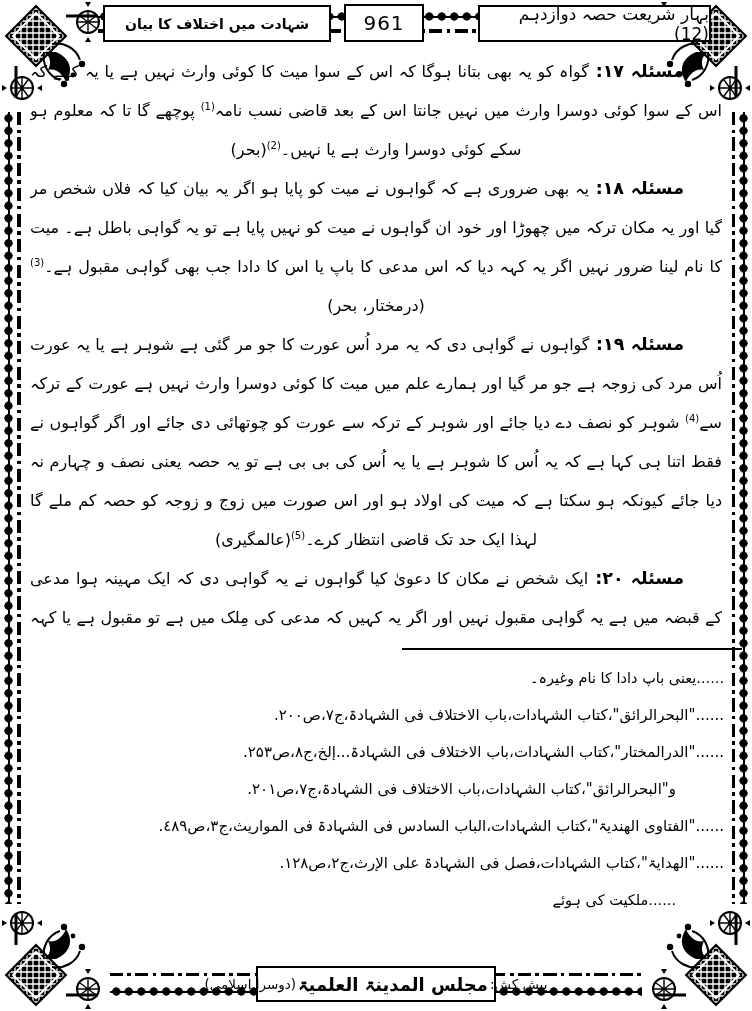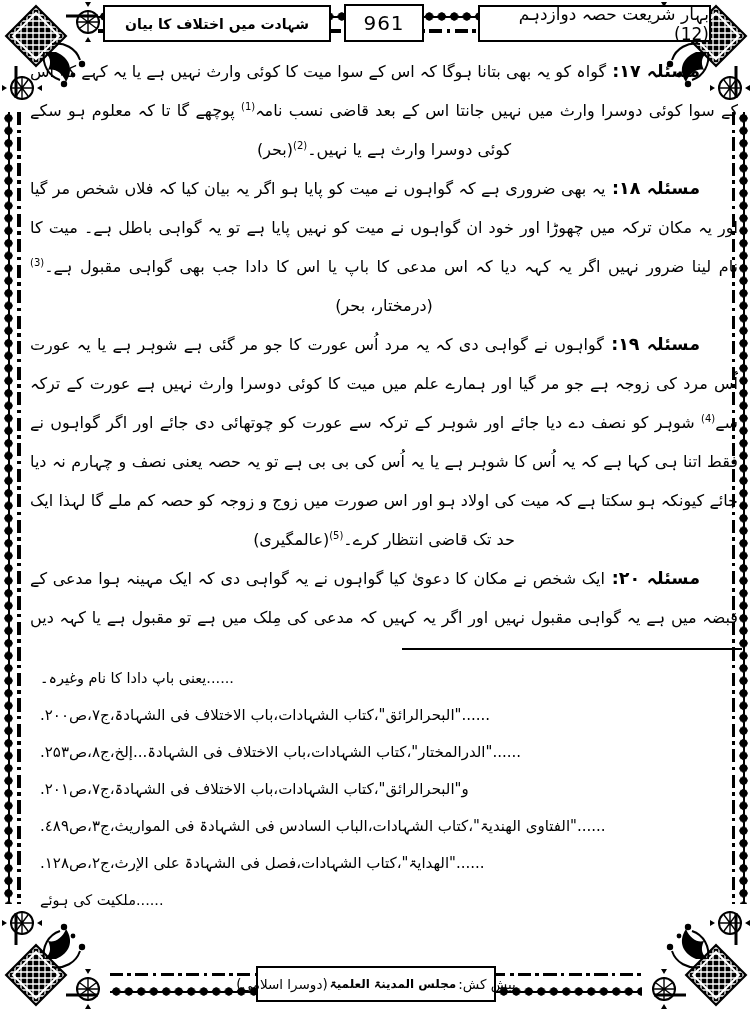--- a/index.html
+++ b/index.html
@@ -50,56 +50,56 @@
     position:absolute;z-index:2;
     background:#fff;border:2.5px solid #000;
     display:flex;align-items:center;justify-content:center;
     box-sizing:border-box;
   }
   .hdr-right{top:5px;left:478px;width:233px;height:37px;font-size:17px;font-weight:normal;}
   .hdr-center{top:4px;left:344px;width:80px;height:38px;font-size:20px;font-weight:normal;font-family:"DejaVu Sans",sans-serif;letter-spacing:1px;}
   .hdr-left{top:5px;left:103px;width:228px;height:37px;font-size:14px;font-weight:bold;}
   
   .body-text{
-    position:absolute;top:52px;left:30px;right:14px;height:594px;
+    position:absolute;top:52px;left:30px;right:30px;height:594px;
     overflow:hidden;direction:rtl;z-index:2;
   }
   .para{
     margin:0;padding:0;
     font-size:16px;line-height:39px;
     text-align:justify;text-align-last:center;
     text-indent:38px;
   }
   .masla{font-weight:bold;font-size:17.5px;}
   .ref{font-size:10px;vertical-align:super;line-height:0;}
   
   .fn-sep{
     position:absolute;top:648px;right:10px;width:340px;height:0;
     border-top:2px solid #000;z-index:2;
   }
   .footnotes{
     position:absolute;top:660px;left:40px;right:28px;height:300px;
-    direction:rtl;text-align:left;z-index:2;overflow:hidden;
+    direction:rtl;text-align:right;z-index:2;overflow:hidden;
   }
   .footnote{
     font-size:14.5px;line-height:37px;
     white-space:nowrap;overflow:hidden;
   }
   .footnote.ar{font-size:15px;}
   .footnote.indent{padding-right:48px;}
   
   .footer-box{
     position:absolute;z-index:2;
     left:256px;top:966px;width:240px;height:36px;
     background:#fff;border:2.5px solid #000;
     box-sizing:border-box;
     display:flex;align-items:center;justify-content:center;
     direction:rtl;font-size:13.5px;white-space:nowrap;
   }
-  .footer-box .name{font-weight:bold;font-size:12px;margin:15px 2px;}
+  .footer-box .name{font-weight:bold;font-size:18px;margin:15px 2px;}
 </style>
 </head>
 <body>
 
 <div class="page">
 
   <div class="bead-v" style="left:3px;top:112px;height:792px;"></div>
   <div class="dashdot-v" style="left:17px;top:112px;height:792px;"></div>
   <div class="bead-v" style="right:3px;top:112px;height:792px;"></div>
   <div class="dashdot-v" style="right:17px;top:112px;height:792px;"></div>

